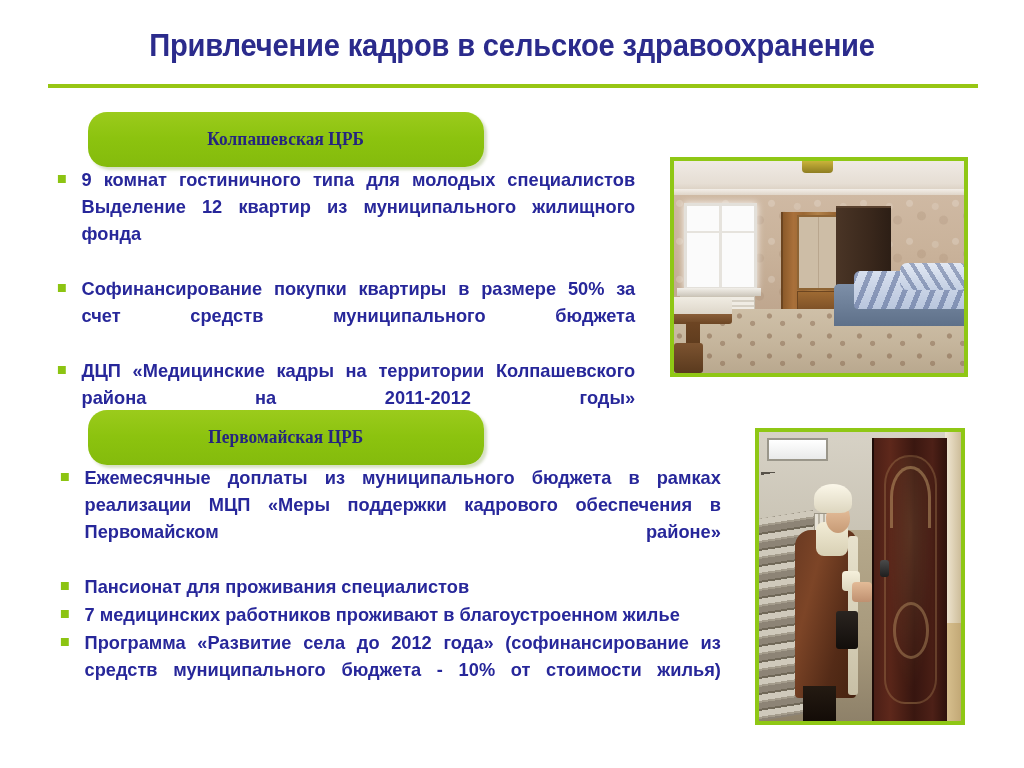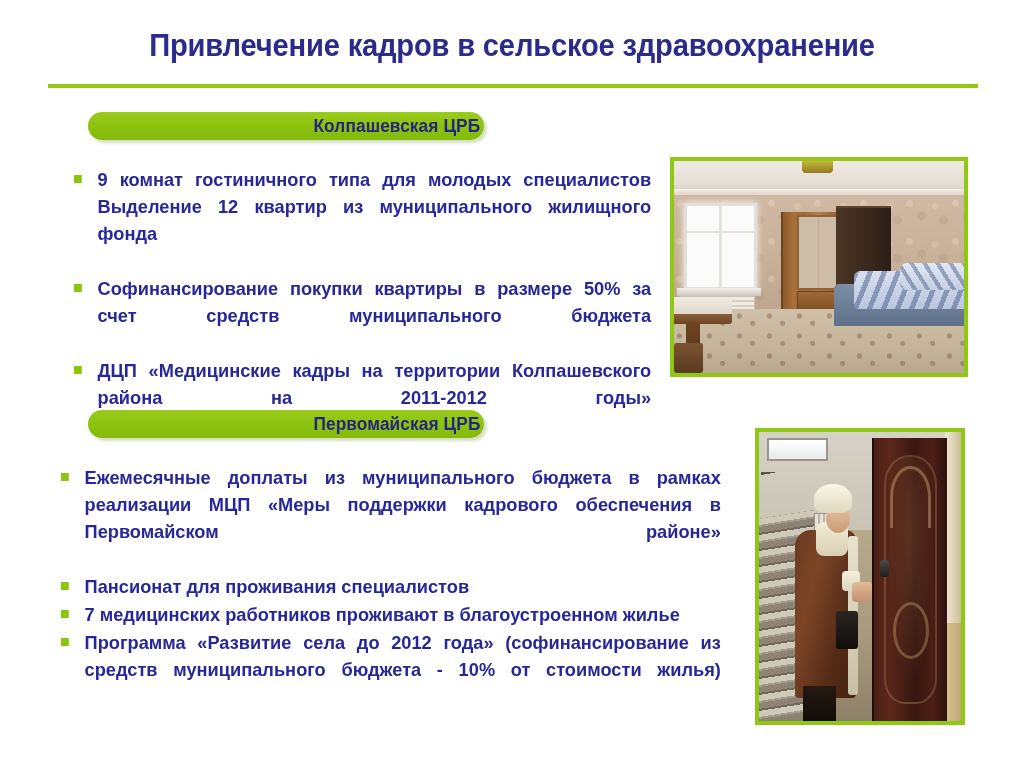--- a/index.html
+++ b/index.html
@@ -36,46 +36,47 @@
     left: 48px;
     top: 84px;
     width: 930px;
     height: 4px;
     background: #97c614;
   }
 
   
   .banner {
     position: absolute;
-    height: 28px;
+    height: 55px;
     border-radius: 19px;
     background: linear-gradient(180deg, #9bcb1c 0%, #8cc30f 48%, #84bb0c 100%);
     box-shadow: 3px 3px 3px rgba(120,150,60,0.30);
     display: flex;
     align-items: center;
-    justify-content: flex-end;
+    justify-content: center;
+    font-family: Liberation Serif, serif;
   }
   .banner-label {
     color: #25257f;
     font-size: 18px;
     font-weight: bold;
     letter-spacing: 0.1px;
     transform: scaleX(0.96);
   }
   #banner-kolpashevo { left: 88px; top: 112px; width: 396px; }
   #banner-pervomaisk { left: 88px; top: 410px; width: 396px; }
 
   
   .bullet-list {
     position: absolute;
     margin: 0;
     padding: 0;
     list-style: none;
   }
-  #list-kolpashevo { left: 68px; top: 166px; width: 592px; }
+  #list-kolpashevo { left: 52px; top: 166px; width: 592px; }
   #list-pervomaisk { left: 55px; top: 464px; width: 676px; }
 
   .bullet-item {
     position: relative;
     padding-left: 30px;
     margin-bottom: 1px;
     color: #27279a;
     font-size: 18.5px;
     font-weight: bold;
     line-height: 27px;

